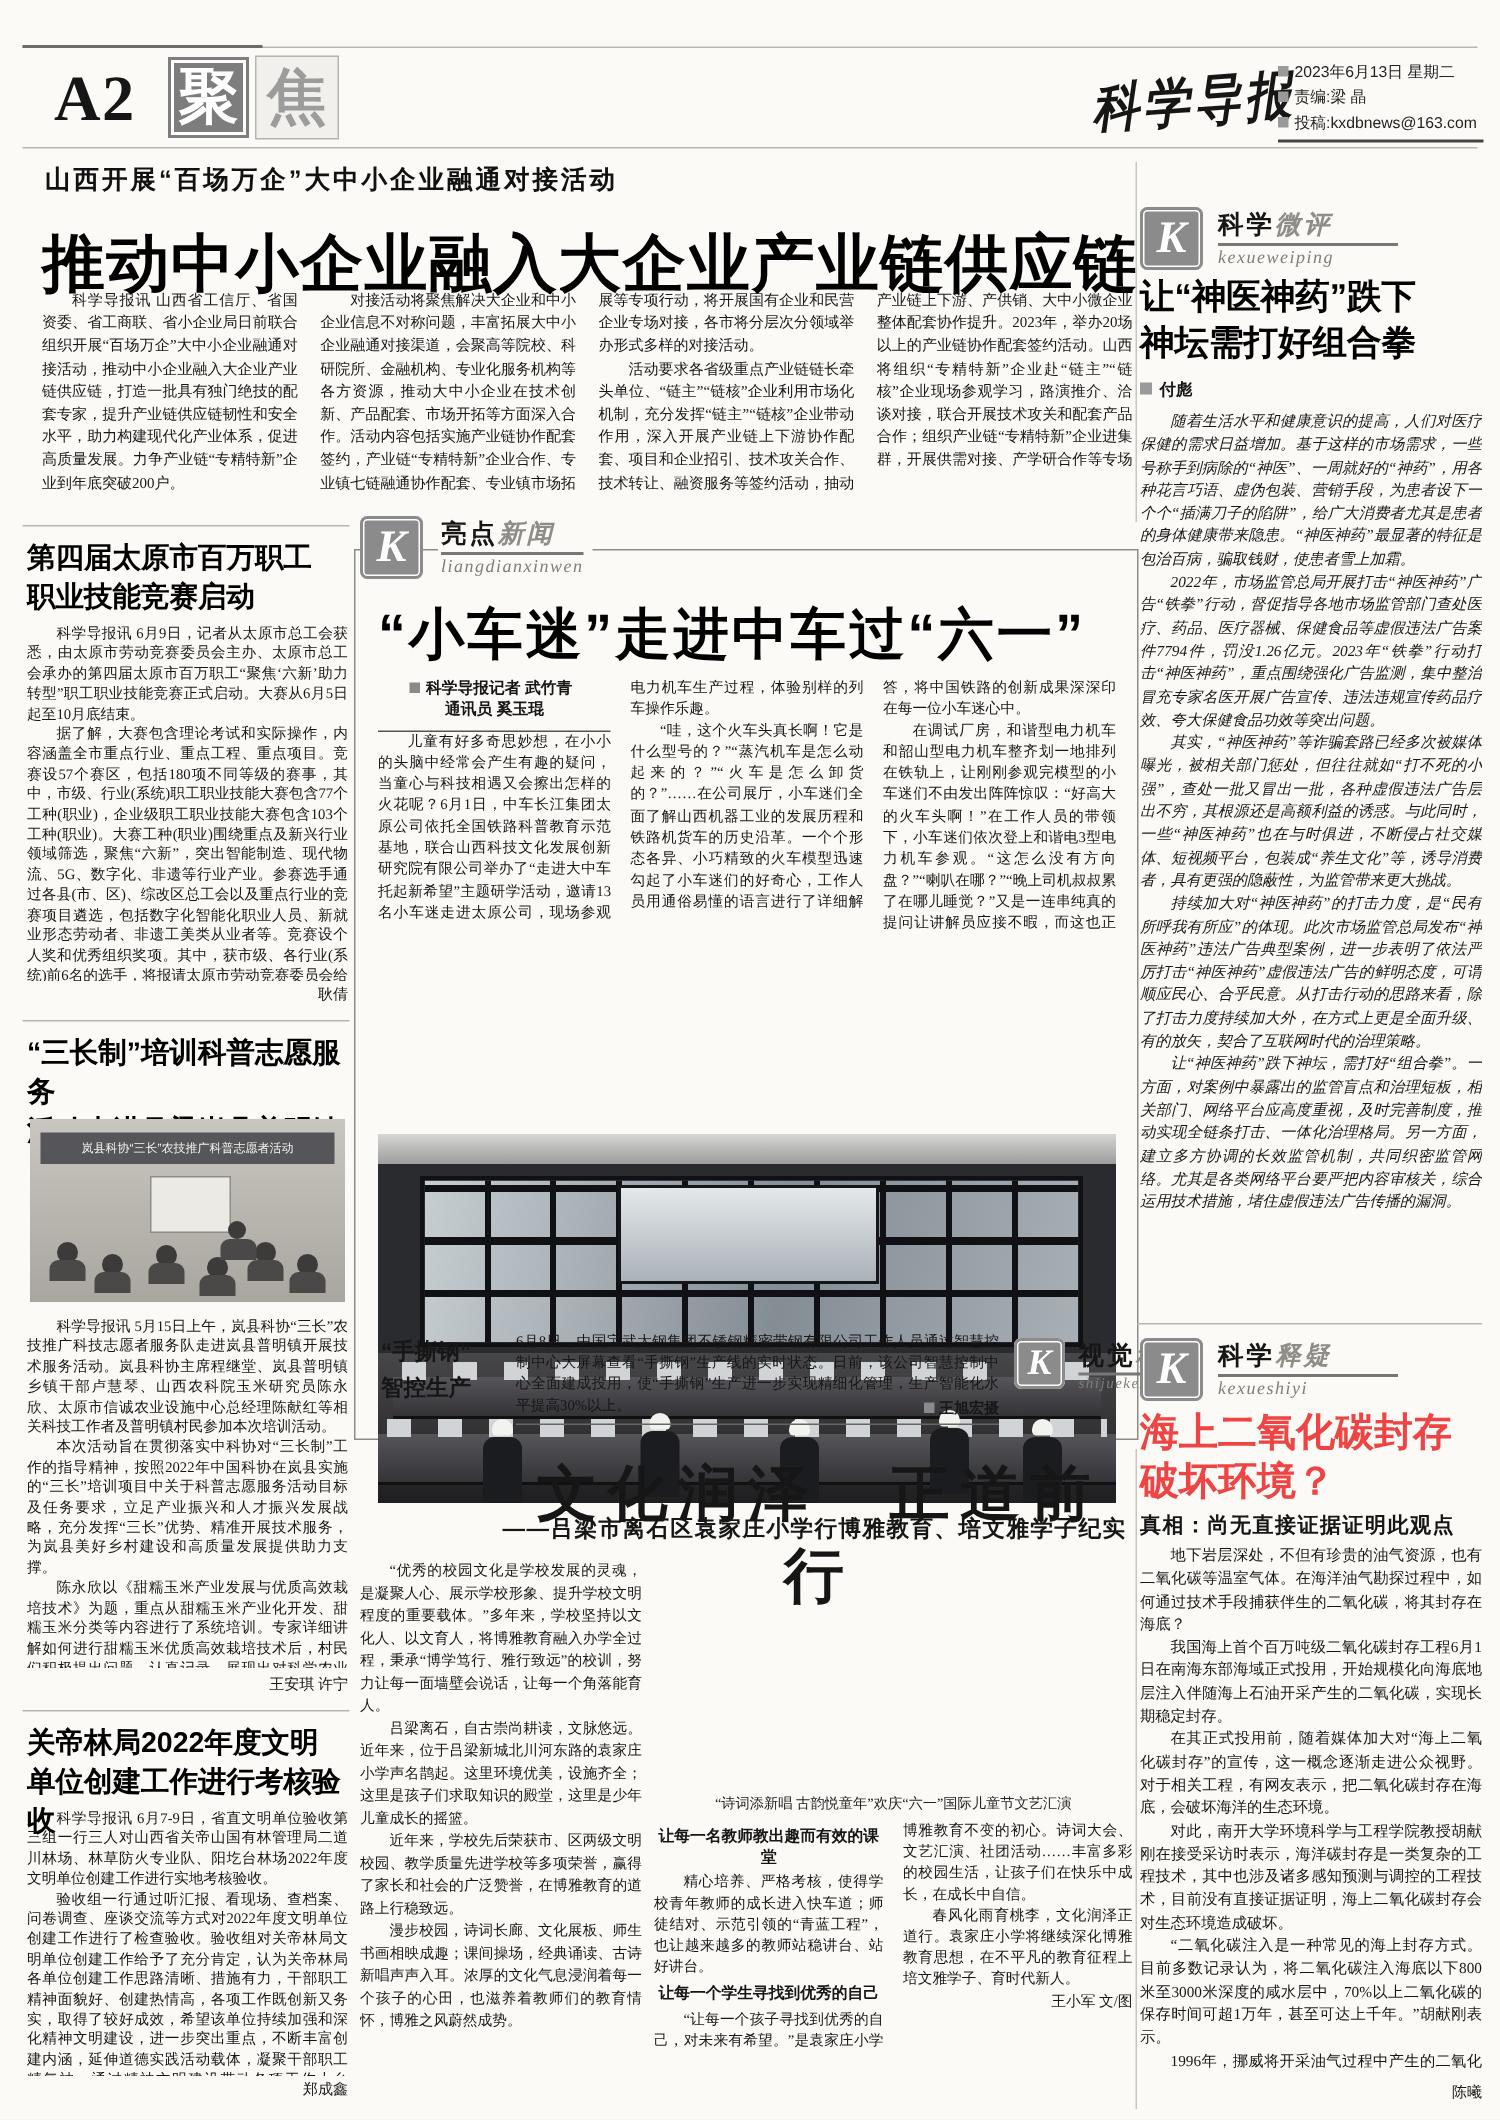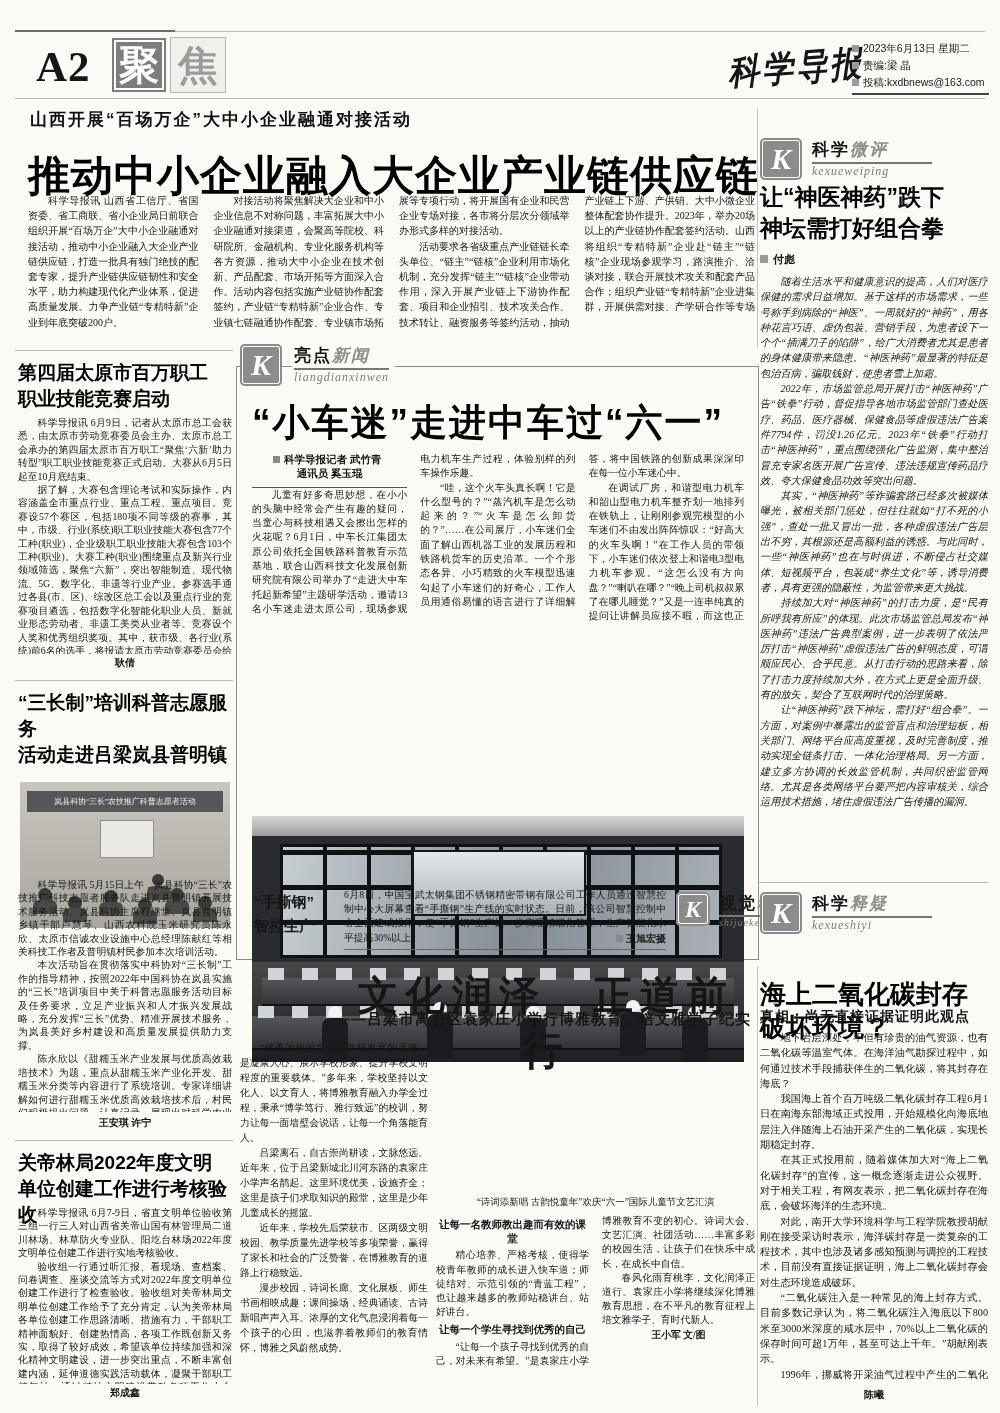--- a/index.html
+++ b/index.html
@@ -4,21 +4,21 @@
 <style>
   html,body{margin:0;padding:0;}
   body{background:#e9e7e2;}
   #page{position:relative;width:1000px;height:1413px;margin:0 auto;background:#fbfaf6;overflow:hidden;
         font-family:"Liberation Serif","DejaVu Serif",serif;color:#161616;}
   .abs{position:absolute;}
   .sans{font-family:"Liberation Sans","DejaVu Sans",sans-serif;}
   .just{text-align:justify;}
   .bodytxt p{margin:0;text-indent:2em;}
   .hairline{background:#b9b6b0;}
-  .byline-r{text-align:center;font-weight:bold;}
+  .byline-r{text-align:right;font-weight:normal;}
   
   .pageno{font-size:43px;font-weight:bold;font-family:"Liberation Serif",serif;letter-spacing:1px;}
   .focusbox{width:54px;height:54px;display:inline-block;text-align:center;line-height:54px;font-size:40px;font-weight:bold;}
   .fb1{background:#7d7d7d;color:#fff;box-shadow:inset 0 0 0 2px #7d7d7d, inset 0 0 0 4px #fff;}
   .fb2{background:#f1f0ec;color:#9c9c9c;border:1px solid #b7b5b0;margin-left:4px;}
   .masthead{font-size:31px;font-weight:bold;font-style:italic;letter-spacing:3px;transform:rotate(-4deg) scaleY(1.15);transform-origin:left center;}
   .dateline{font-size:10.5px;line-height:17px;color:#222;}
   .dateline .sq{display:inline-block;width:7px;height:7px;background:#9a9a9a;margin-right:4px;}
   
   .kicker{font-size:17px;font-weight:bold;letter-spacing:2px;color:#111;}
@@ -48,21 +48,21 @@
   .capcredit .sq{display:inline-block;width:7px;height:7px;background:#8a8a8a;margin-right:3px;}
   
   .culthead{font-size:40px;font-weight:900;letter-spacing:7px;text-align:center;font-family:"Liberation Serif",serif;}
   .cultsub{font-size:15px;font-weight:700;text-align:center;letter-spacing:1px;}
   .cultcol{font-size:9.8px;line-height:15px;overflow:hidden;}
   .cols2{column-count:2;column-gap:13px;font-size:9.8px;line-height:14.2px;overflow:hidden;}
   .subhead{font-weight:800;font-size:10.5px;text-align:center;text-indent:0 !important;margin:3px 0 !important;font-family:"Liberation Sans",sans-serif;}
   .gcaption{font-size:9.5px;text-align:center;color:#222;}
   
   .rtitle{font-size:23px;font-weight:900;line-height:31px;color:#000;}
-  .rtitle2{font-size:26px;font-weight:900;line-height:33px;color:#000000;margin-top:40px;}
+  .rtitle2{font-size:26px;font-weight:900;line-height:33px;color:#ef4444;}
   .rsub{font-size:14px;font-weight:800;letter-spacing:1px;}
   .rauthor{font-size:11px;font-weight:bold;}
   .rauthor .sq{display:inline-block;width:8px;height:8px;background:#9a9a9a;margin-right:5px;}
   .rbody{font-size:10.2px;line-height:15.3px;overflow:hidden;}
   .kai{font-style:italic;}
   
   .photo{overflow:hidden;position:relative;background:#777;}
   .cr-ceiling{position:absolute;left:0;top:0;right:0;height:26px;background:linear-gradient(#d6d6d4,#8c8c8e);}
   .cr-wall{position:absolute;left:0;top:20px;right:0;height:130px;background:#2a2b2f;}
   .cr-screens{position:absolute;left:28px;top:28px;width:436px;height:108px;border:3px solid #101115;
@@ -119,21 +119,21 @@
 职业技能竞赛启动</div>
   <div class="abs lbody bodytxt just" style="left:18px;top:416px;width:214px;height:238px;">
     <p>科学导报讯 6月9日，记者从太原市总工会获悉，由太原市劳动竞赛委员会主办、太原市总工会承办的第四届太原市百万职工“聚焦‘六新’助力转型”职工职业技能竞赛正式启动。大赛从6月5日起至10月底结束。</p>
     <p>据了解，大赛包含理论考试和实际操作，内容涵盖全市重点行业、重点工程、重点项目。竞赛设57个赛区，包括180项不同等级的赛事，其中，市级、行业(系统)职工职业技能大赛包含77个工种(职业)，企业级职工职业技能大赛包含103个工种(职业)。大赛工种(职业)围绕重点及新兴行业领域筛选，聚焦“六新”，突出智能制造、现代物流、5G、数字化、非遗等行业产业。参赛选手通过各县(市、区)、综改区总工会以及重点行业的竞赛项目遴选，包括数字化智能化职业人员、新就业形态劳动者、非遗工美类从业者等。竞赛设个人奖和优秀组织奖项。其中，获市级、各行业(系统)前6名的选手，将报请太原市劳动竞赛委员会给予记功奖励；获市级决赛前3名的选手，进入年度“晋阳工匠”候选人；其他参加决赛的选手，将颁发“优秀选手”荣誉证书。同时，对大赛组织工作成绩突出的单位，太原市劳动竞赛委员会将给予记功奖励。</p>
   </div>
   <div class="abs byline-r lby" style="left:18px;top:656px;width:214px;">耿倩</div>
   <div class="abs hairline" style="left:15px;top:680px;width:218px;height:1px;"></div>
 
   <div class="abs ltitle sans" style="left:18px;top:690px;width:214px;white-space:pre-line;">“三长制”培训科普志愿服务
 活动走进吕梁岚县普明镇</div>
-  <div class="abs photo" style="left:20px;top:746px;width:210px;height:146px;margin-top:36px;">
+  <div class="abs photo" style="left:20px;top:746px;width:210px;height:122px;">
     <div class="tp-wall"></div>
     <div class="tp-banner">岚县科协“三长”农技推广科普志愿者活动</div>
     <div class="tp-screen"></div>
     <div class="tp-head" style="left:18px;bottom:26px;"></div>
     <div class="tp-head" style="left:48px;bottom:18px;"></div>
     <div class="tp-head" style="left:84px;bottom:24px;"></div>
     <div class="tp-head" style="left:118px;bottom:16px;"></div>
     <div class="tp-head" style="left:150px;bottom:26px;"></div>
     <div class="tp-head" style="left:178px;bottom:18px;"></div>
     <div class="tp-head" style="left:132px;bottom:42px;width:12px;height:12px;"></div>

